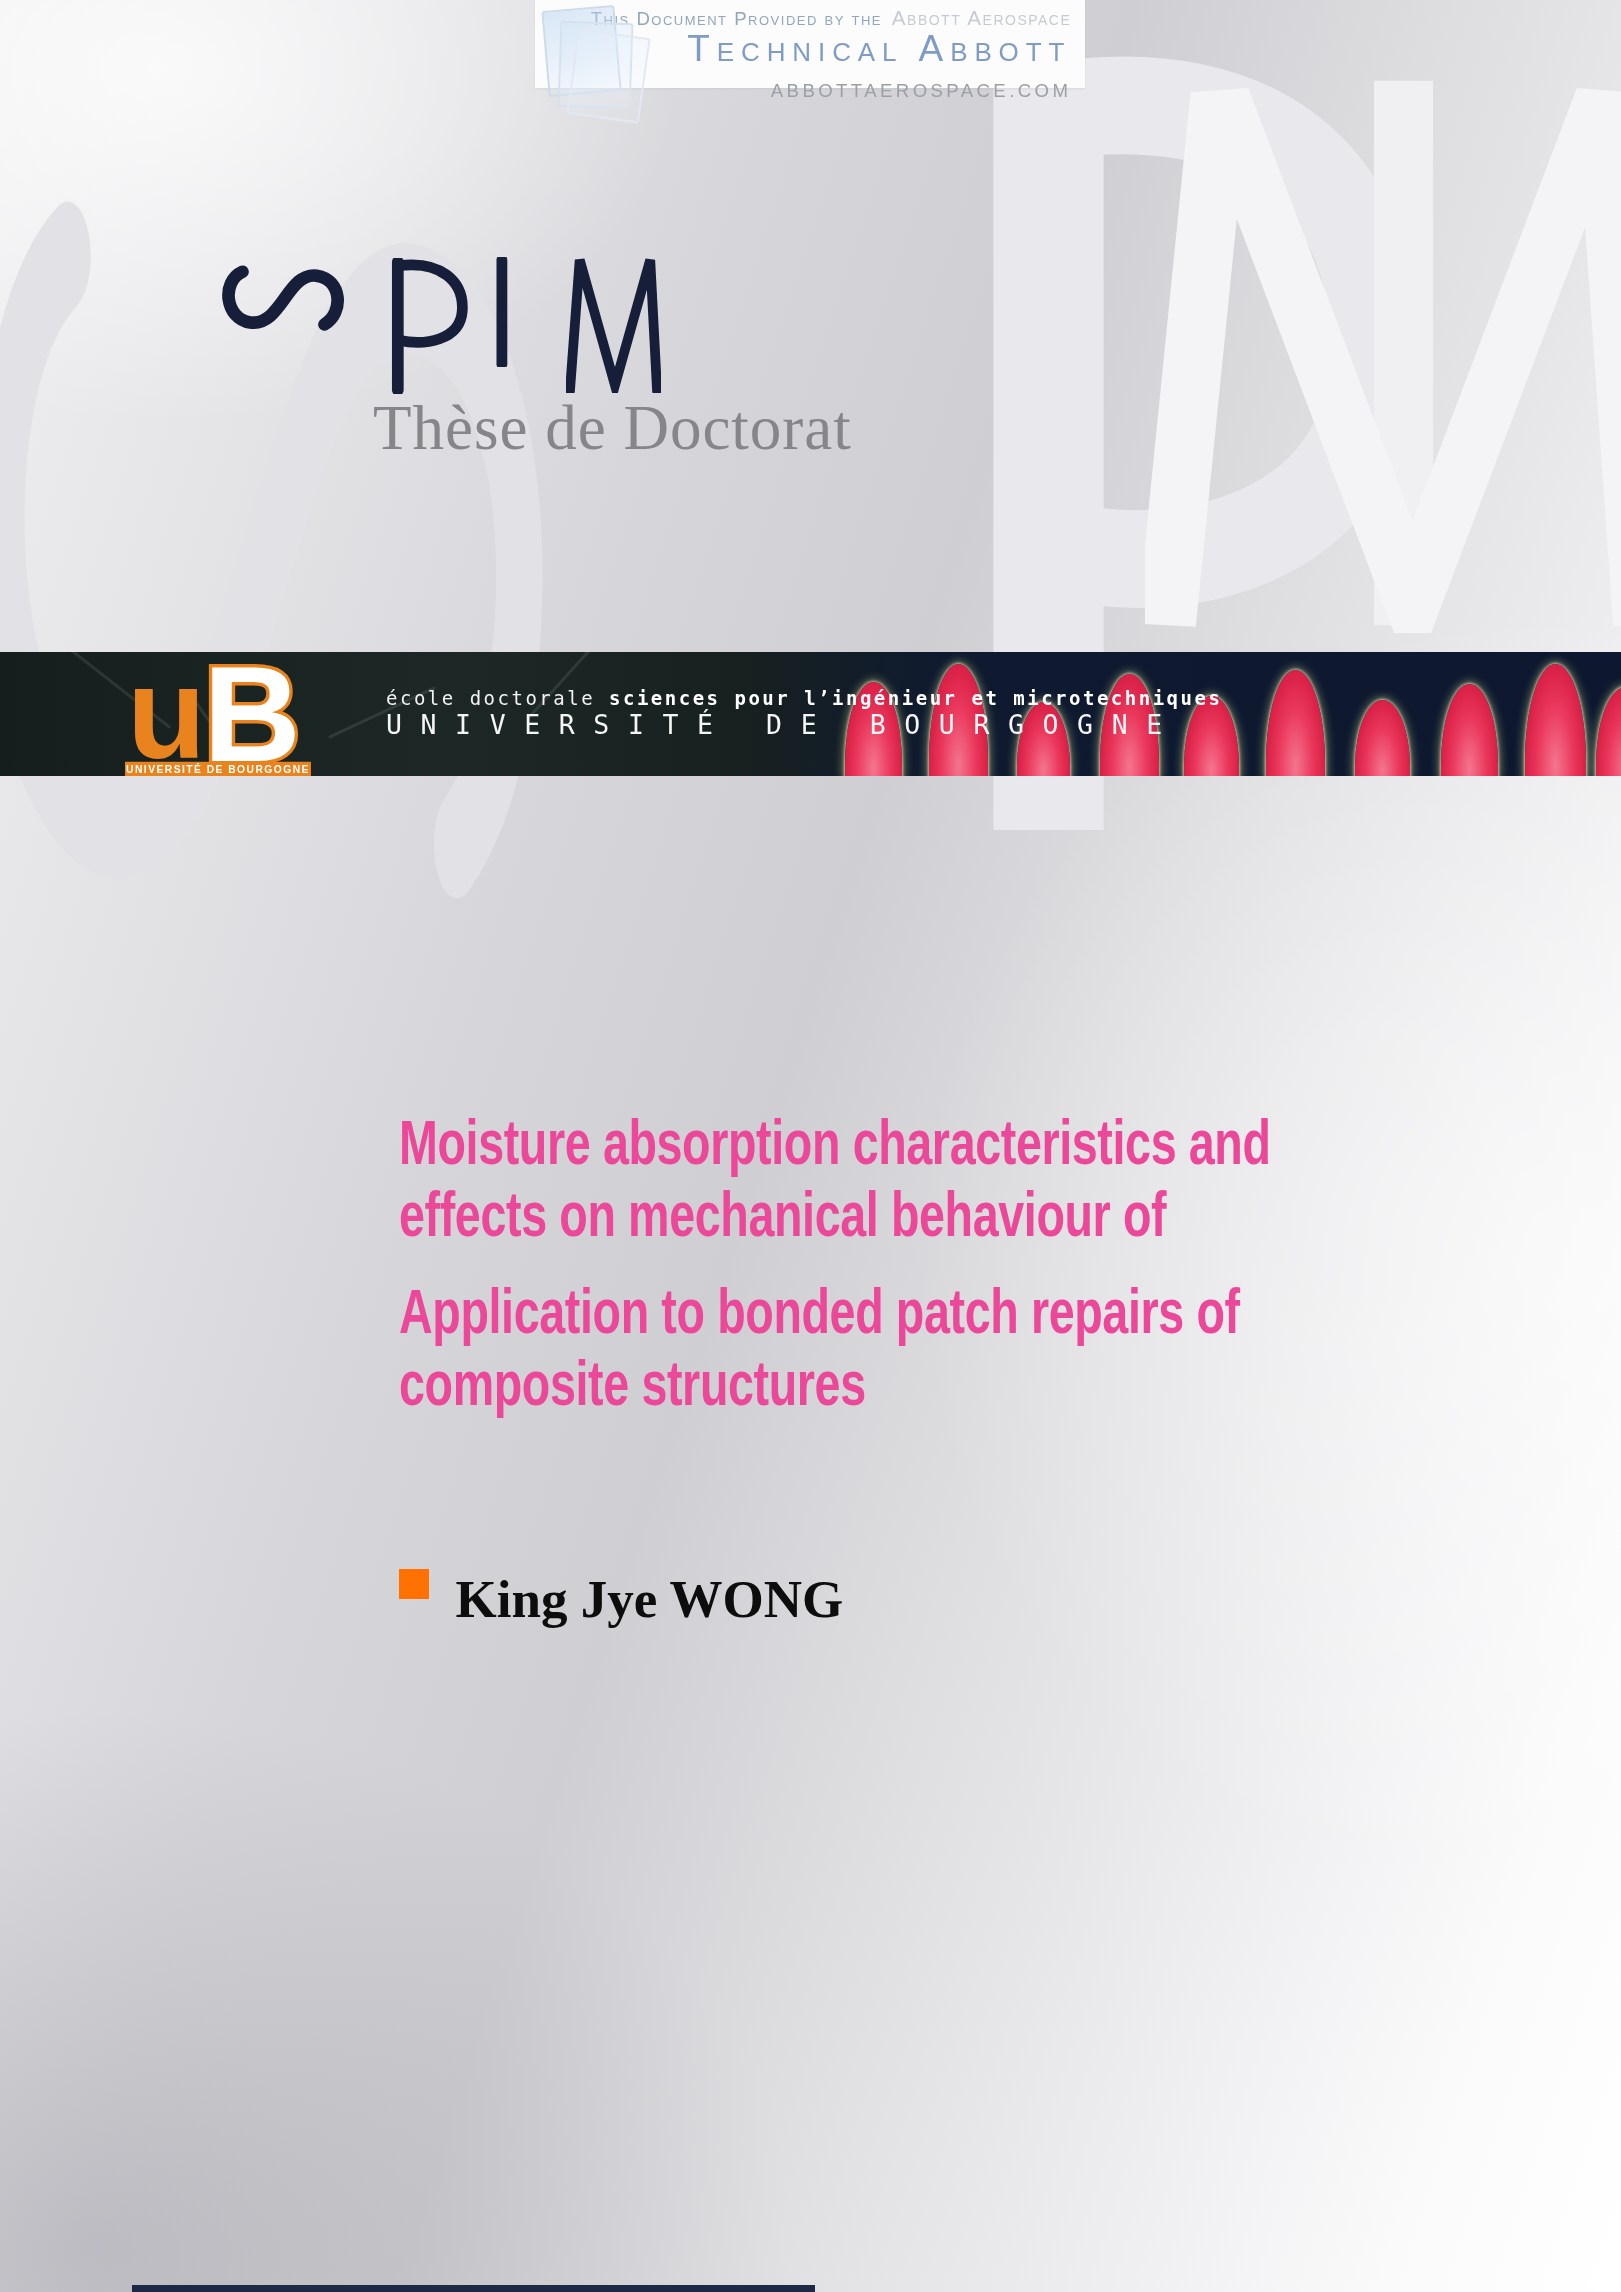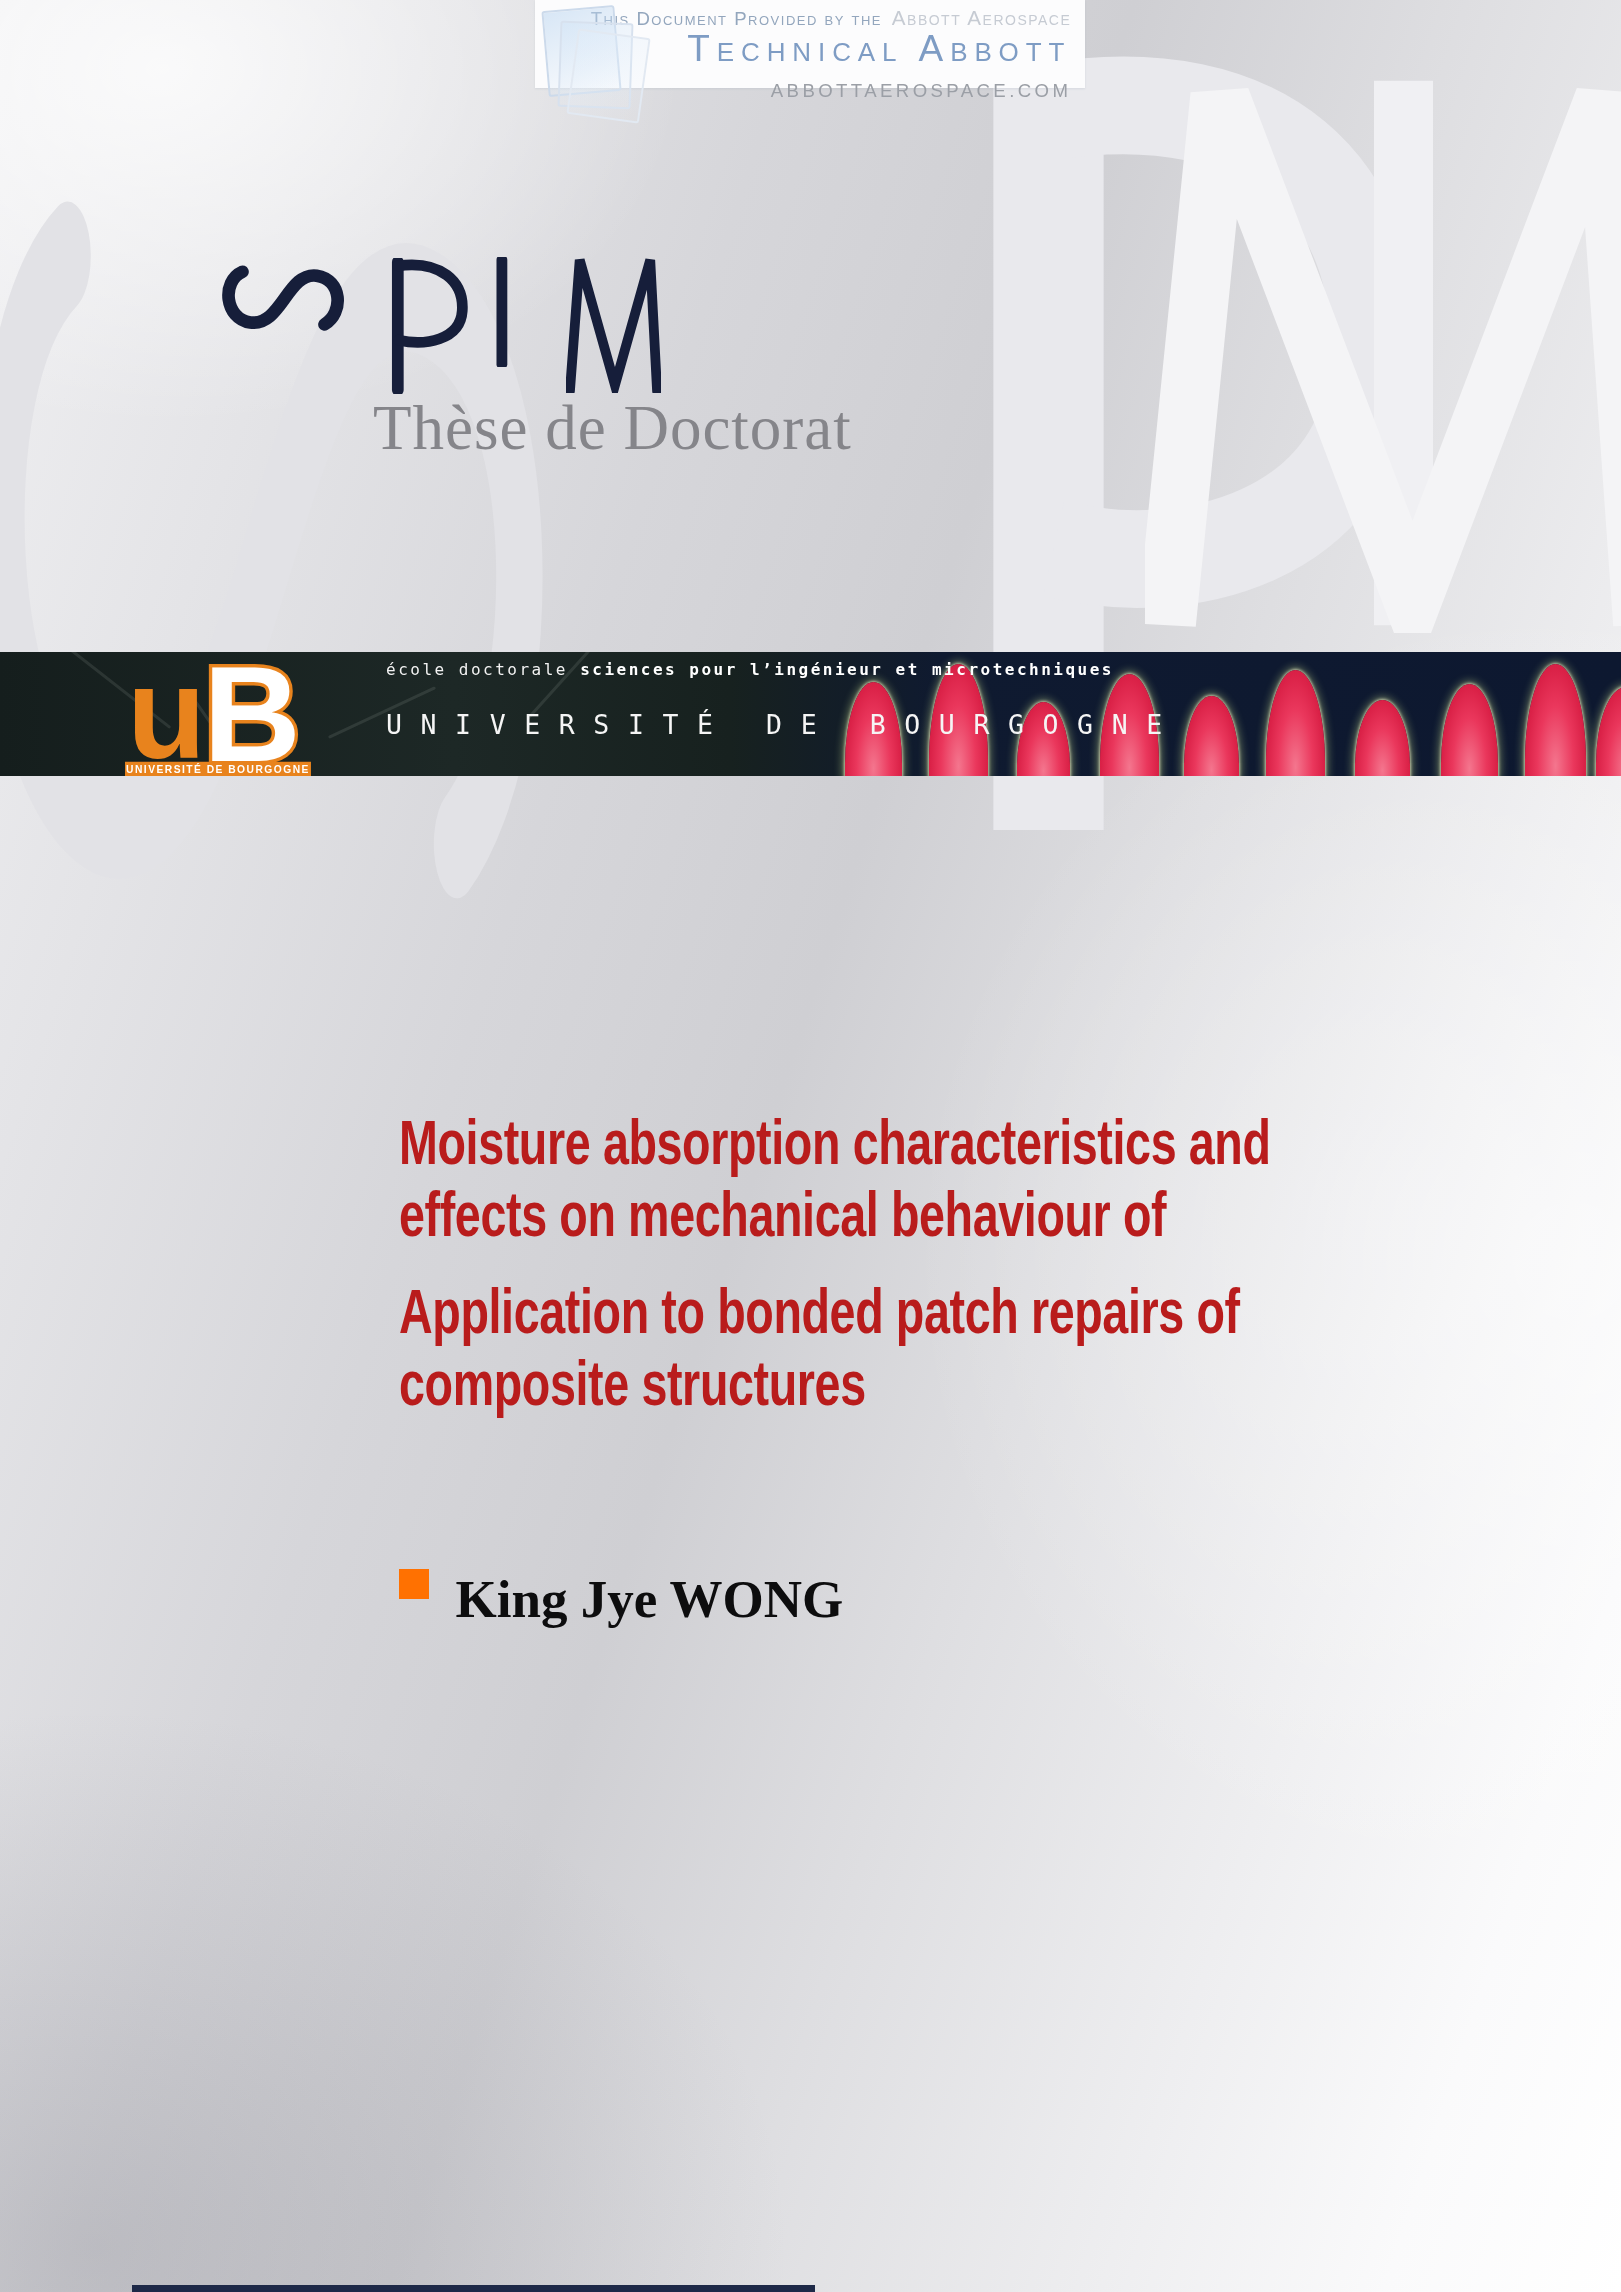--- a/index.html
+++ b/index.html
@@ -43,28 +43,28 @@
     color:#85858a;letter-spacing:1px;white-space:nowrap;}
 
   
   .uni-banner{left:0;top:652px;width:1621px;height:124px;overflow:hidden;
     background:linear-gradient(90deg,#151e1d 0%,#1d2826 28%,#17211f 45%,#0f1a30 58%,#0d1830 100%);}
   .chalk{position:absolute;background:rgba(235,245,240,.10);border-radius:2.9px;}
   .flame{position:absolute;bottom:-3.9px;border-radius:55% 55% 7.8px 7.8px / 92% 92% 3.9px 3.9px;
     background:radial-gradient(ellipse at 50% 88%, #f4768e 0%, #ea375c 42%, #da2147 68%, #c41a3c 100%);
     box-shadow:0 0 8.8px 2.9px rgba(205,225,140,.45), 0 0 2.9px 1px rgba(255,250,225,.7);}
   .ub-logo{left:125px;top:5.9px;width:186px;height:119px;}
-  .uni-l1{left:386px;top:8px;font-family:"DejaVu Sans Mono",monospace;font-size:16px;
+  .uni-l1{left:386px;top:35px;font-family:"DejaVu Sans Mono",monospace;font-size:19px;
     letter-spacing:2.5px;color:#f2f2f2;white-space:nowrap;z-index:3;}
   .uni-l1 b{font-weight:bold;color:#ffffff;}
   .uni-l2{left:386px;top:57px;font-family:"DejaVu Sans Mono",monospace;font-size:26.5px;
     letter-spacing:18.6px;color:#f5f5f5;white-space:nowrap;z-index:3;}
 
   
-  .title-block{left:399px;top:1106px;color:#b91c1c;font-weight:bold;
+  .title-block{left:399px;top:1106px;color:#ec4899;font-weight:bold;
     font-size:63px;line-height:72px;white-space:nowrap;}
   .title-block .tline{display:block;height:72px;}
   .title-block .tline span{display:inline-block;transform:scaleX(.74);transform-origin:0 50%;
     letter-spacing:-0.5px;}
   .title-part2{margin-top:24.5px;}
 
   
   .author-row{left:399px;top:1569px;display:flex;align-items:flex-start;}
   .author-bullet{width:30px;height:30px;background:#ff7101;margin-right:26.5px;}
   .author-name{font-family:"Liberation Serif",serif;font-weight:bold;font-size:53px;color:#0d0d0e;

